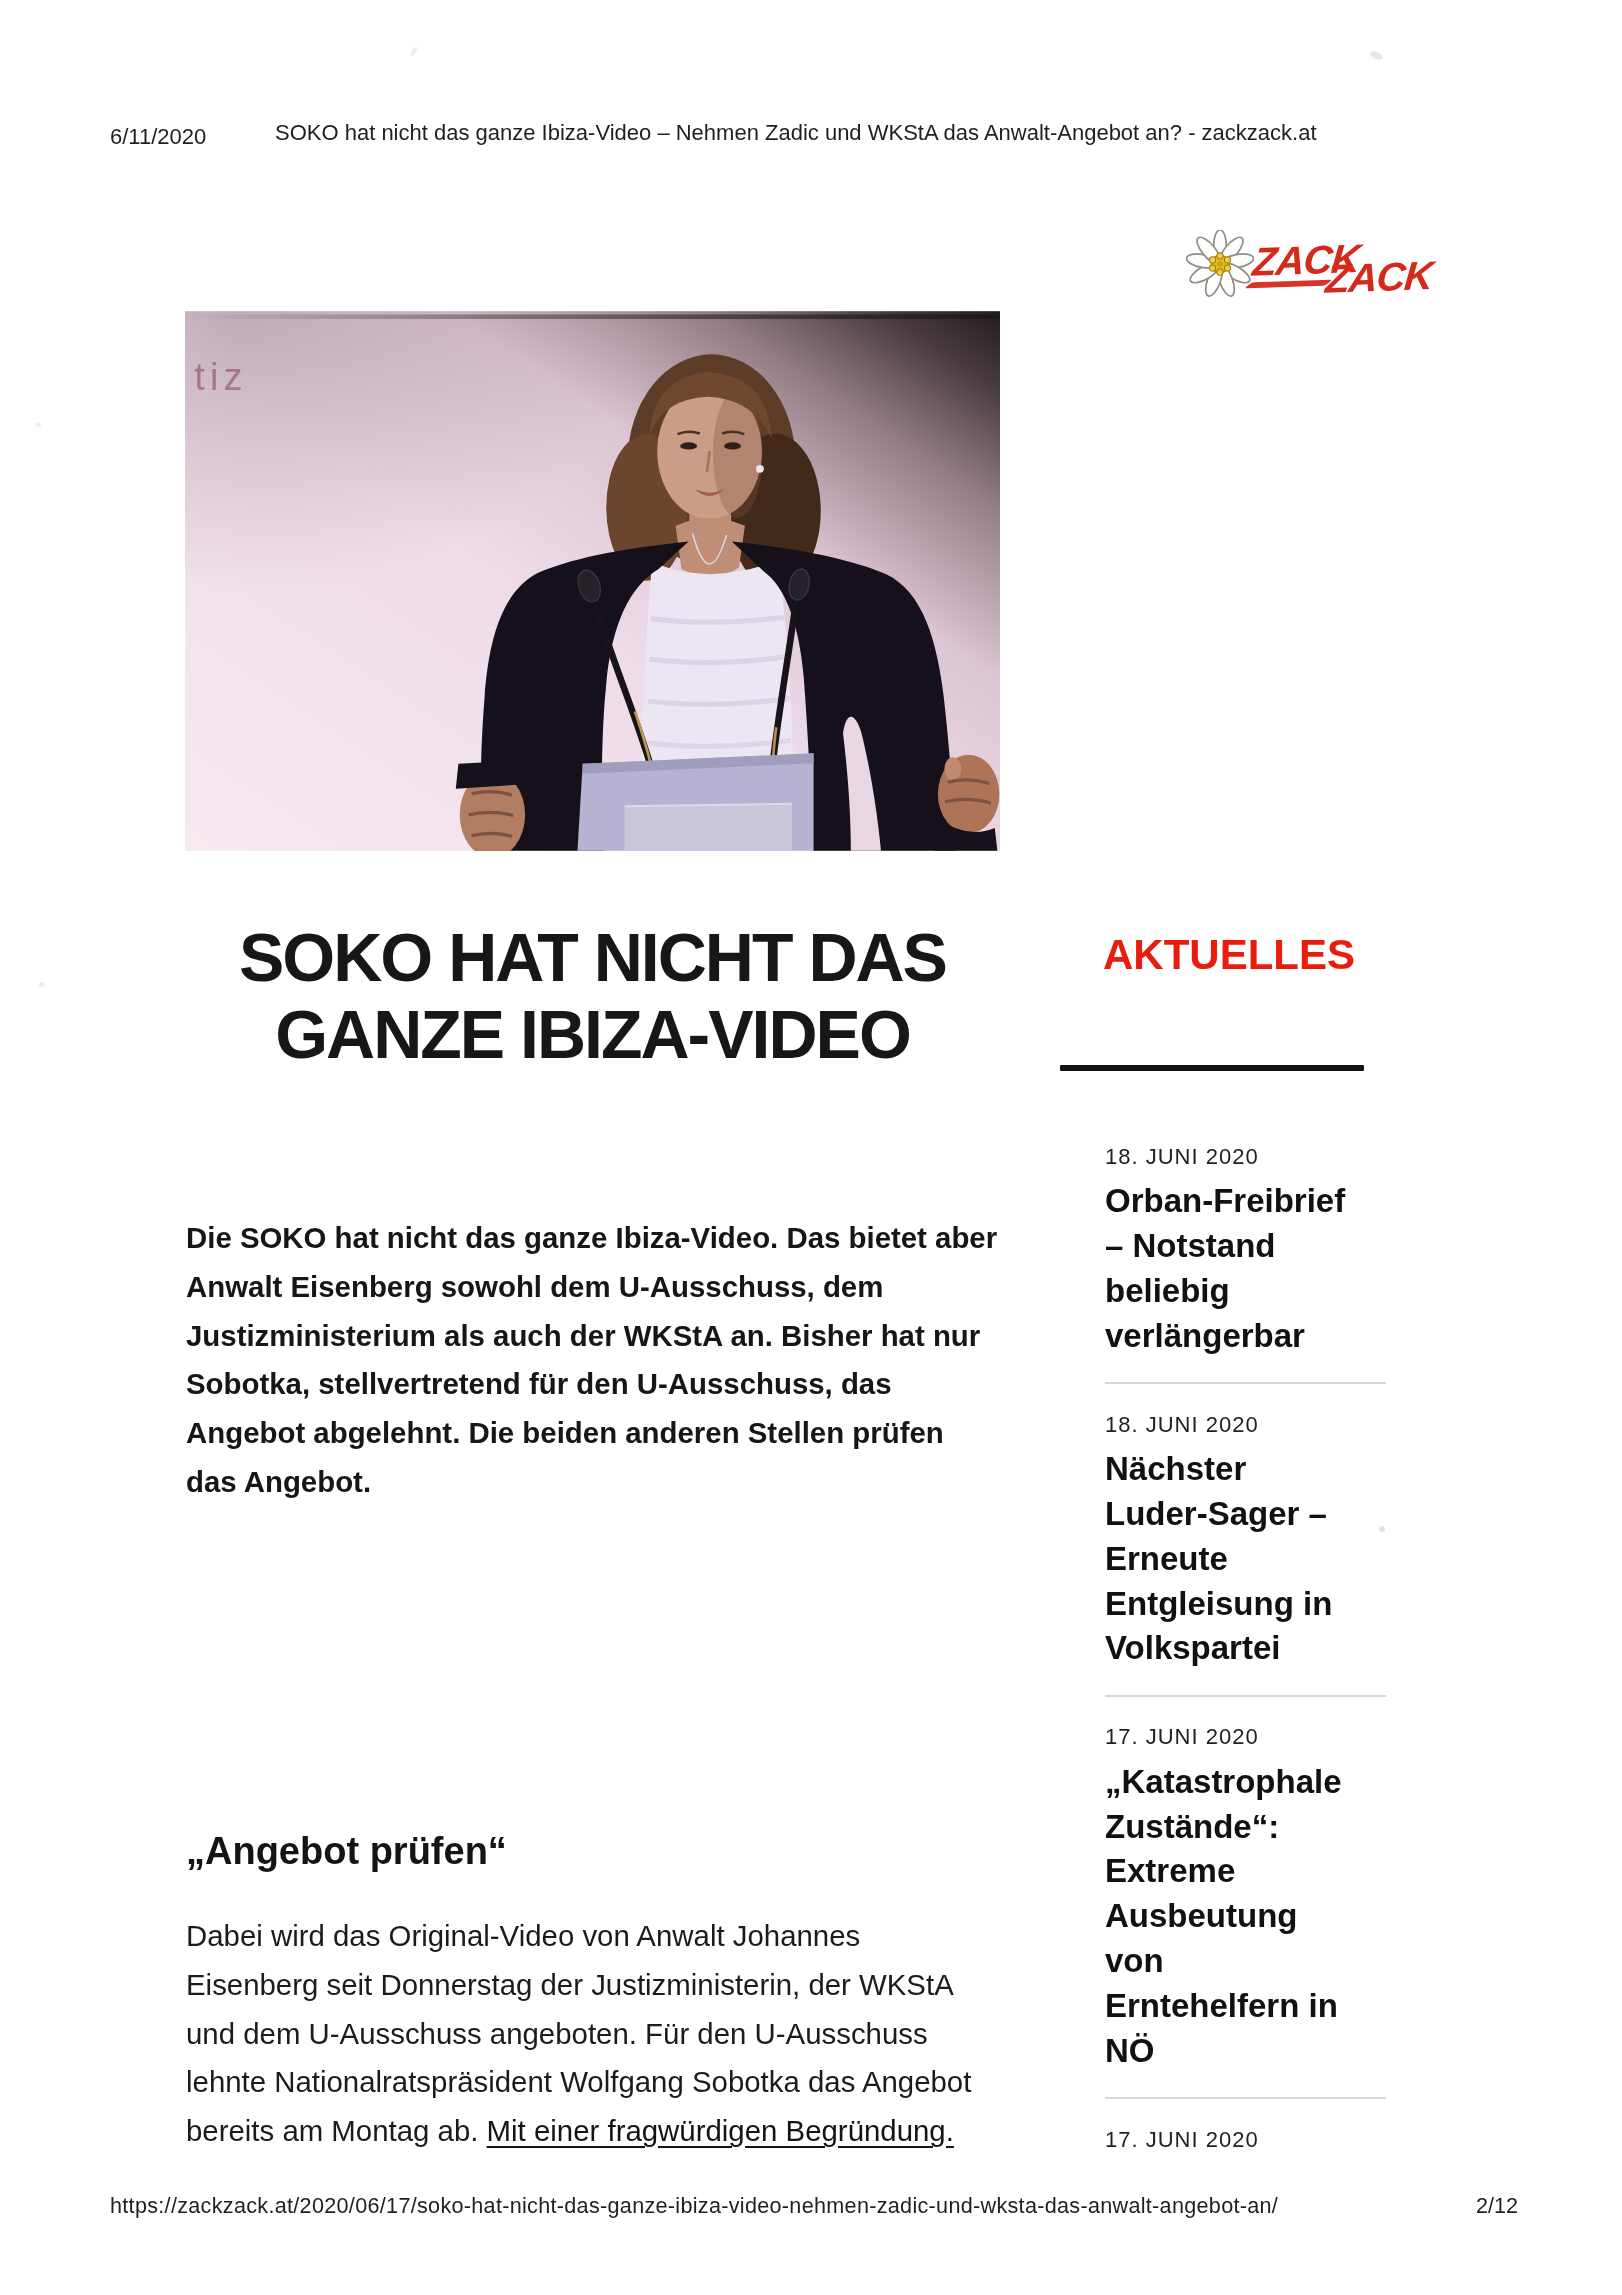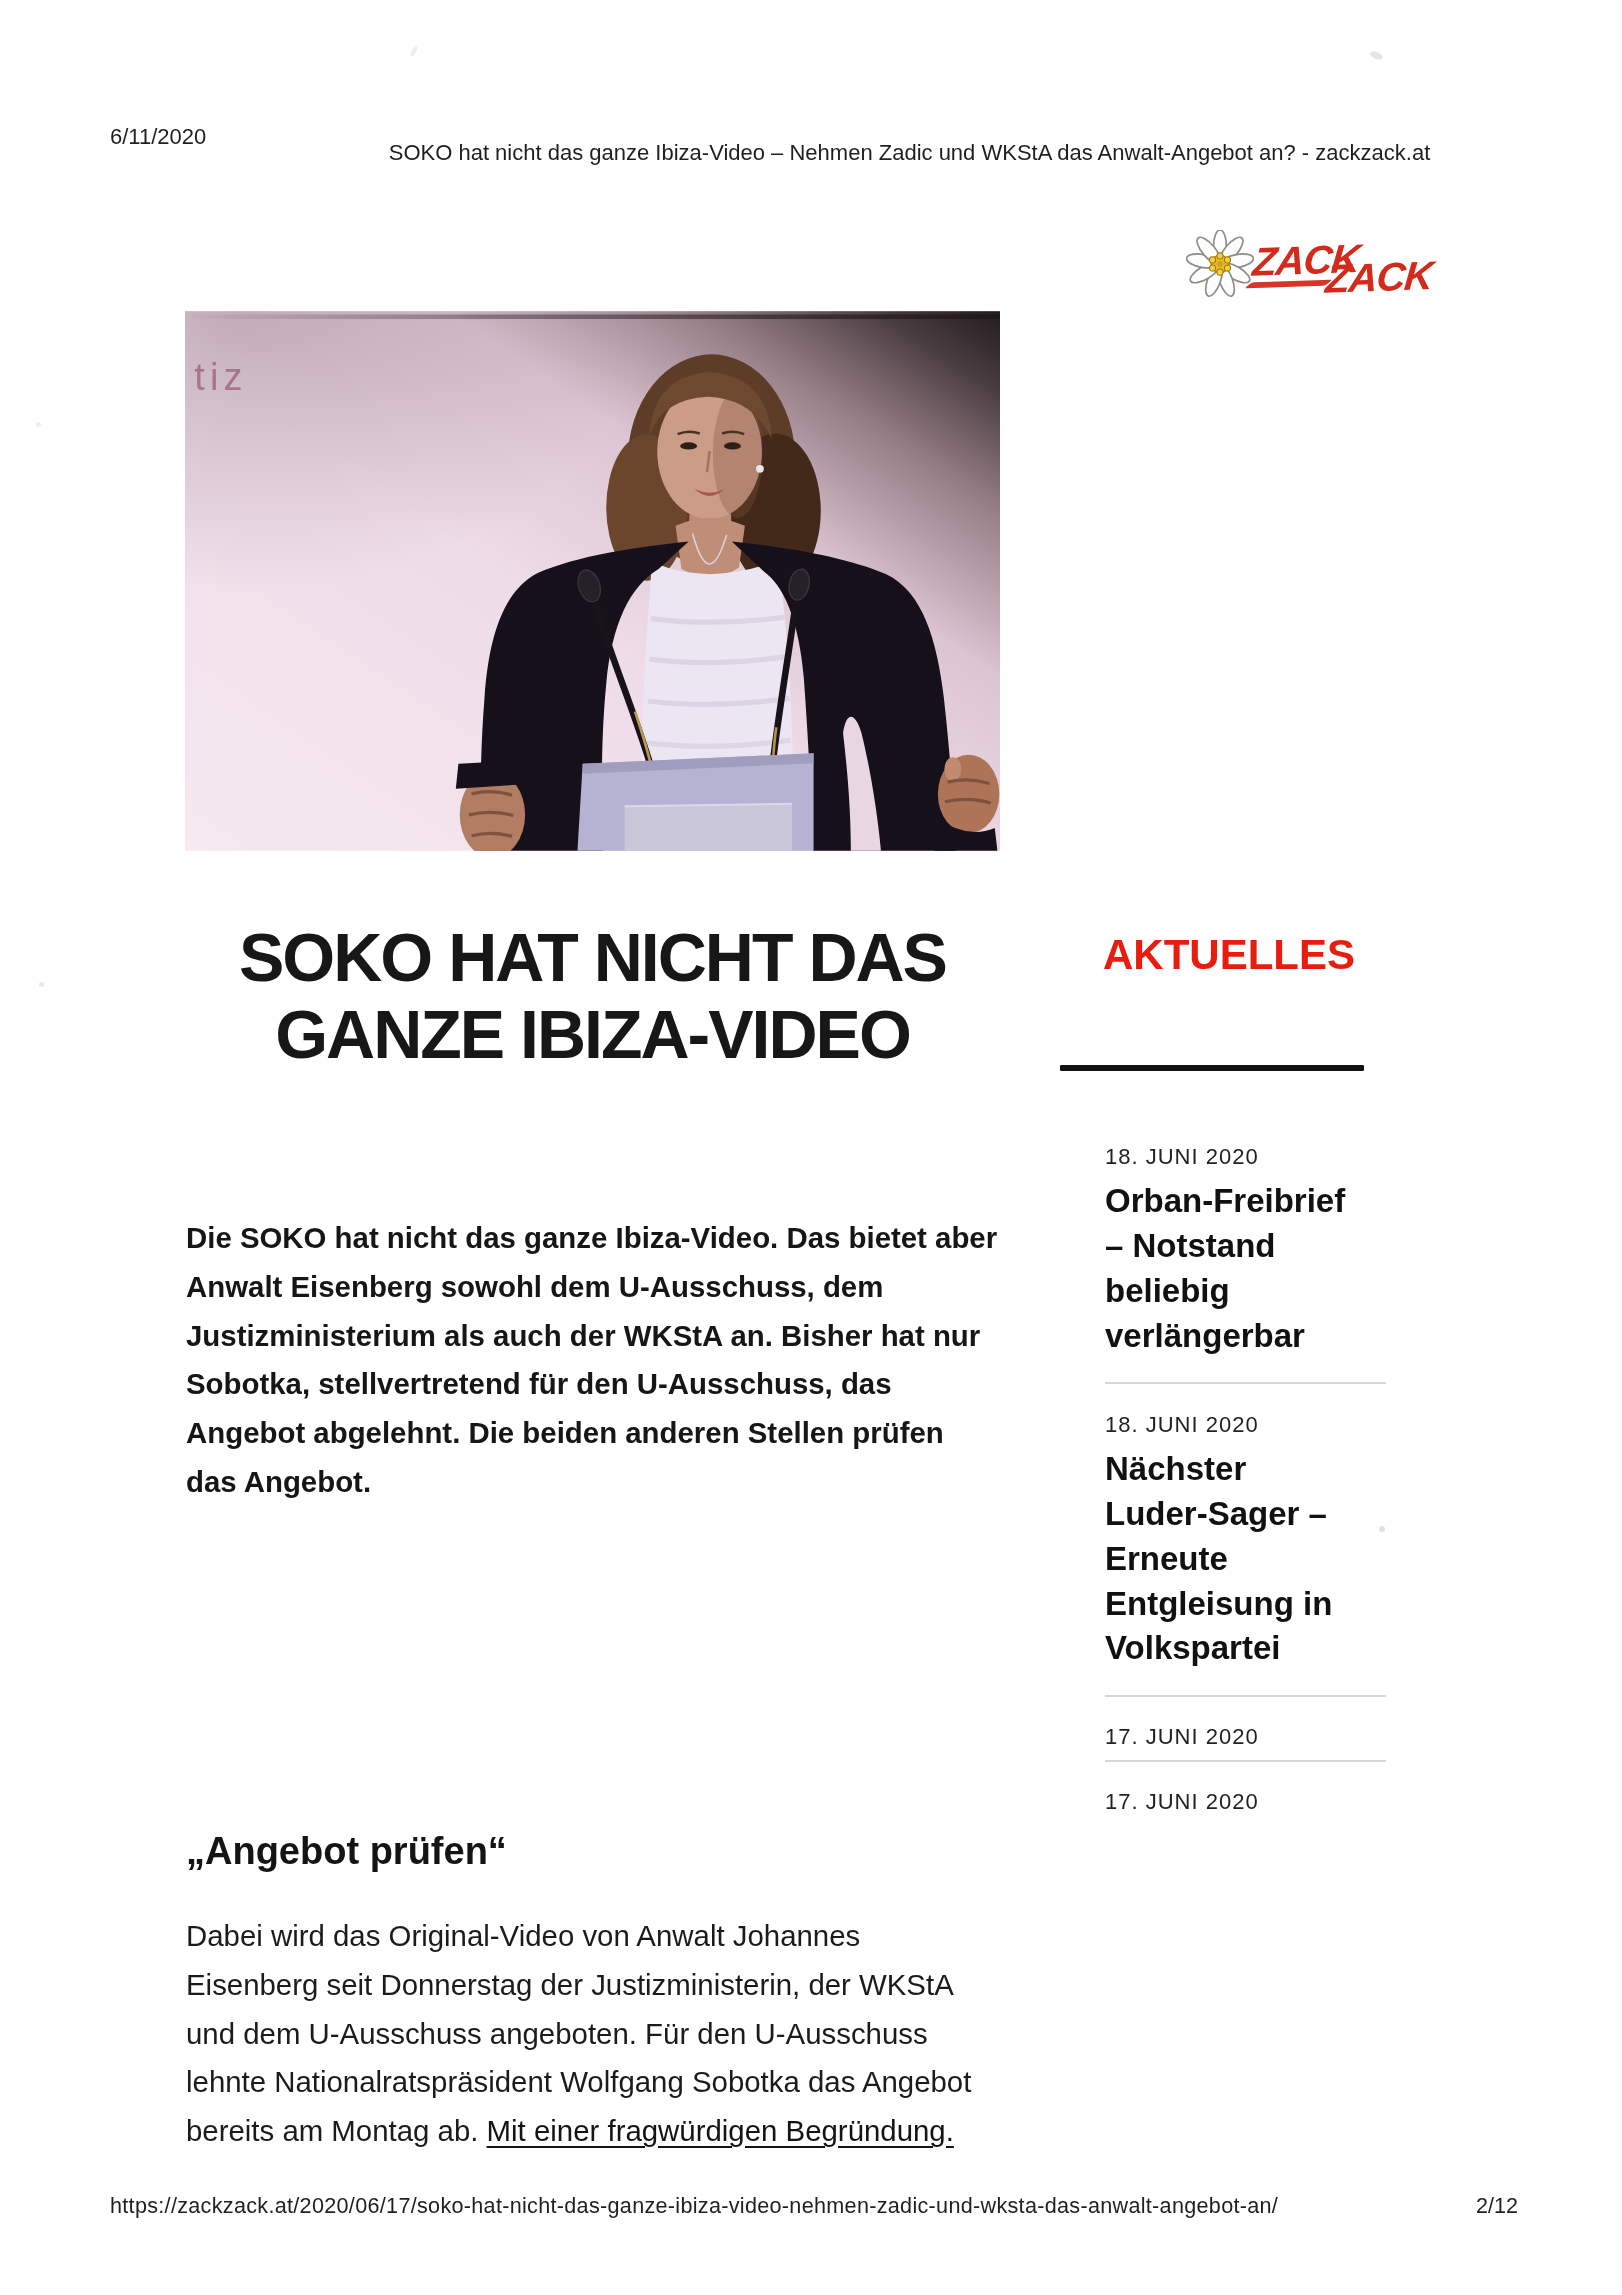--- a/index.html
+++ b/index.html
@@ -13,21 +13,21 @@
   html,body{margin:0;padding:0;background:#e9e9e9;}
   .page{
     position:relative;width:1623px;height:2295px;background:var(--page-bg);
     font-family:"Liberation Sans",sans-serif;color:var(--text);overflow:hidden;
   }
   .abs{position:absolute;}
   .pre{white-space:pre-line;}
 
   
   .hdr-date{left:110px;top:124px;font-size:22px;color:#1f1f1f;}
-  .hdr-title{left:275px;top:140px;width:1269px;text-align:center;font-size:22px;color:#1f1f1f;}
+  .hdr-title{left:275px;top:120px;width:1269px;font-size:22px;color:#1f1f1f;}
   .ftr-url{left:110px;top:2193px;font-size:21.6px;color:#1f1f1f;letter-spacing:0.3px;}
   .ftr-page{left:1400px;top:2193px;width:118px;text-align:right;font-size:21.6px;color:#1f1f1f;}
 
   
   .logo{left:1186px;top:234px;width:226px;height:82px;}
   .logo .flower{position:absolute;left:0;top:-3.9px;width:68px;height:68px;}
   .logo .word{position:absolute;font-weight:bold;font-style:italic;font-size:40px;
     color:var(--brand-red);letter-spacing:-1.3px;transform:skewX(-7deg) rotate(-2deg);}
   .logo .w1{left:67px;top:3.9px;}
   .logo .w2{left:140px;top:21px;}
@@ -252,20 +252,27 @@
       <div class="sb-date">18. JUNI 2020</div>
       <div class="sb-title pre">Nächster
 Luder-Sager –
 Erneute
 Entgleisung in
 Volkspartei</div>
       <hr class="sb-div">
     </div>
     <div>
       <div class="sb-date">17. JUNI 2020</div>
+      <div class="sb-title pre">„Katastrophale
+Zustände“:
+Extreme
+Ausbeutung
+von
+Erntehelfern in
+NÖ</div>
       <hr class="sb-div">
     </div>
     <div class="sb-date">17. JUNI 2020</div>
   </div>
 
   <div class="abs ftr-url">https://zackzack.at/2020/06/17/soko-hat-nicht-das-ganze-ibiza-video-nehmen-zadic-und-wksta-das-anwalt-angebot-an/</div>
   <div class="abs ftr-page">2/12</div>
 
   <span class="speck sp1"></span>
   <span class="speck sp2"></span>

